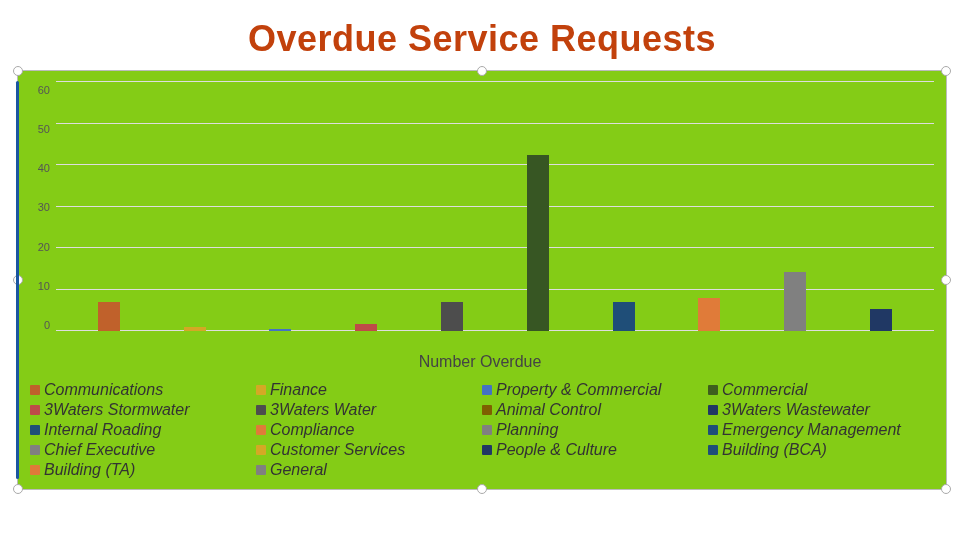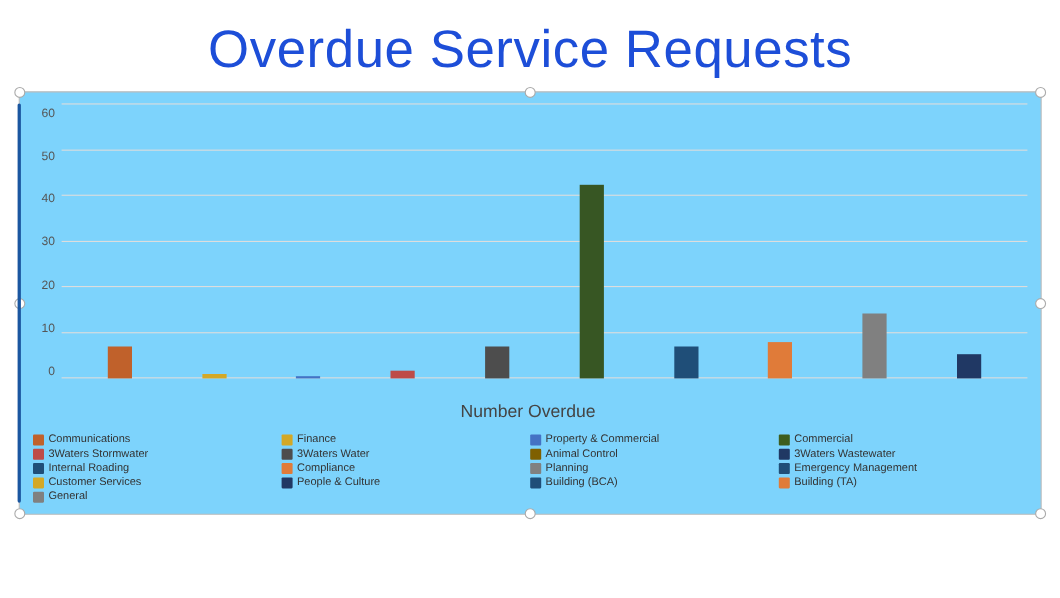--- a/index.html
+++ b/index.html
@@ -7,34 +7,34 @@
       background: #fff;
       font-family: 'Segoe UI', Arial, sans-serif;
       width: 964px;
       height: 544px;
       overflow: hidden;
       display: flex;
       flex-direction: column;
       align-items: center;
     }
     .page-title {
-      font-size: 48px;
-      font-weight: 400;
-      color: #1d4ed8;
+      font-size: 36px;
+      font-weight: 700;
+      color: #c2410c;
       margin-top: 18px;
       margin-bottom: 10px;
       letter-spacing: 0.5px;
     }
     .chart-container {
       width: 930px;
       border: 1.5px solid #bbb;
       border-radius: 2px;
       padding: 10px 12px 10px 8px;
       position: relative;
-      background: #7dd3fc;
+      background: #84cc16;
     }
     
     .corner {
       position: absolute;
       width: 10px;
       height: 10px;
       border-radius: 50%;
       background: #fff;
       border: 1.5px solid #aaa;
     }
@@ -129,23 +129,24 @@
       color: #444;
       margin-top: 2px;
       margin-bottom: 6px;
     }
     
     .legend {
       display: grid;
       grid-template-columns: repeat(4, 1fr);
       gap: 2px 4px;
       margin-top: 4px;
-      font-size: 10px;
+      font-size: 16px;
       color: #333;
       padding: 0 4px;
+      font-style: italic;
     }
     .legend-item {
       display: flex;
       align-items: center;
       gap: 4px;
       white-space: nowrap;
     }
     .legend-dot {
       width: 10px;
       height: 10px;
@@ -284,20 +285,24 @@
   </div>
         <div class="legend-item">
     <span class="legend-dot" style="background:#808080;"></span>
     <span>Planning</span>
   </div>
         <div class="legend-item">
     <span class="legend-dot" style="background:#1F4E78;"></span>
     <span>Emergency Management</span>
   </div>
         <div class="legend-item">
+    <span class="legend-dot" style="background:#808080;"></span>
+    <span>Chief Executive</span>
+  </div>
+        <div class="legend-item">
     <span class="legend-dot" style="background:#D4A825;"></span>
     <span>Customer Services</span>
   </div>
         <div class="legend-item">
     <span class="legend-dot" style="background:#203864;"></span>
     <span>People &amp; Culture</span>
   </div>
         <div class="legend-item">
     <span class="legend-dot" style="background:#1F4E78;"></span>
     <span>Building (BCA)</span>

